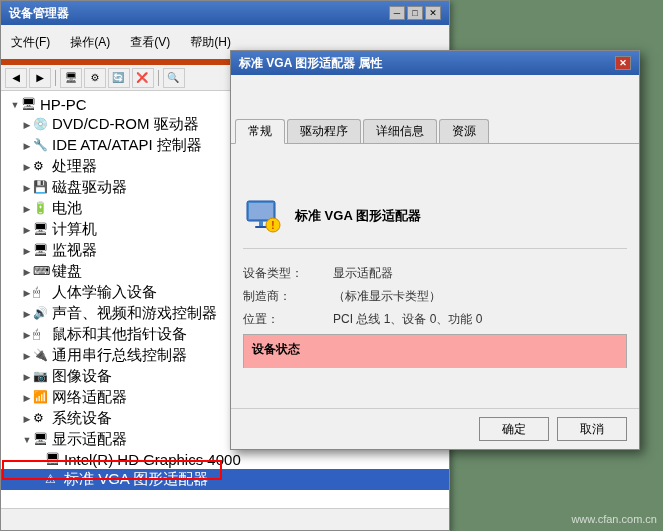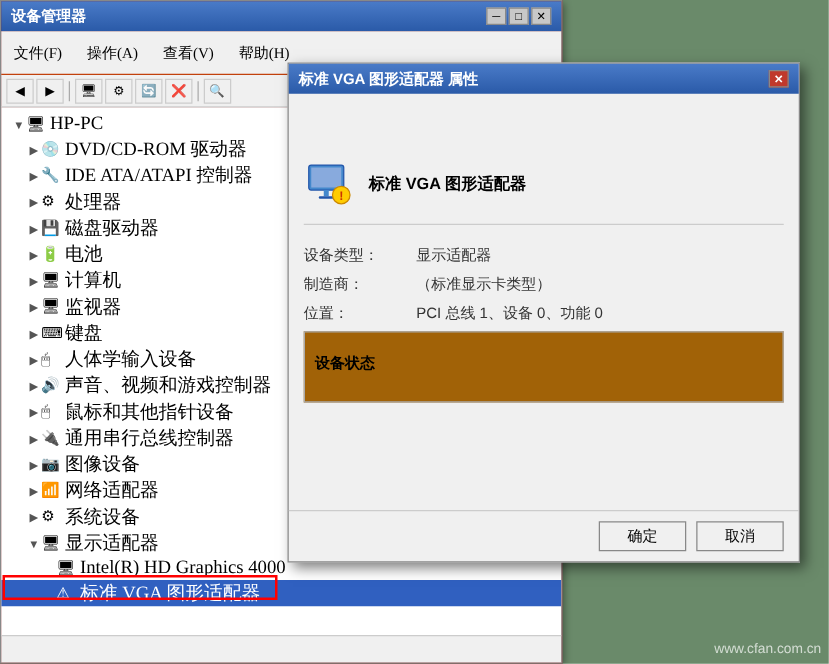--- a/index.html
+++ b/index.html
@@ -13,26 +13,25 @@
       position: relative;
     }
 
     
     .device-manager-window {
       position: absolute;
       top: 0;
       left: 0;
       width: 450px;
       height: 531px;
-      background: #7f1d1d;
+      background: #4c1d95;
       border: 1px solid #888;
       box-shadow: 2px 2px 6px rgba(0,0,0,0.4);
       display: flex;
       flex-direction: column;
-      font-family: Liberation Serif, serif;
     }
 
     .window-titlebar {
       background: linear-gradient(to bottom, #4a7bc8, #2a5aa8);
       color: white;
       padding: 4px 8px;
       display: flex;
       align-items: center;
       justify-content: space-between;
       height: 24px;
@@ -58,21 +57,21 @@
       display: flex;
       align-items: center;
       justify-content: center;
       cursor: pointer;
       color: #000;
     }
 
     
     .menubar {
       background: #f0f0f0;
-      border-bottom: 1px solid #c2410c;
+      border-bottom: 6px solid #c2410c;
       padding: 17px 4px;
       display: flex;
       gap: 8px;
       height: 22px;
       align-items: center;
       flex-shrink: 0;
     }
 
     .menu-item {
       padding: 2px 6px;
@@ -294,22 +293,22 @@
       font-size: 12px;
     }
 
     .info-value {
       color: #333;
       font-size: 12px;
     }
 
     .status-section {
       border: 1px solid #aaa;
-      padding: 16px 8px;
-      background: #a16207;
+      padding: 6px 8px;
+      background: #fca5a5;
       margin-top: 4px;
     }
 
     .status-title {
       font-size: 12px;
       font-weight: bold;
       margin-bottom: 6px;
     }
 
     .status-area {
@@ -545,20 +544,26 @@
 
 <div class="highlight-box" style="top: 460px; left: 2px; width: 220px; height: 20px; border: 2px solid red; z-index: 5;"></div>
 
 <div class="properties-dialog">
 
   <div class="dialog-titlebar">
     <span class="dialog-title-text">标准 VGA 图形适配器 属性</span>
     <div class="dialog-close-btn">✕</div>
   </div>
 
+  <div class="tabs-bar">
+    <div class="tab active">常规</div>
+    <div class="tab">驱动程序</div>
+    <div class="tab">详细信息</div>
+    <div class="tab">资源</div>
+  </div>
 
   <div class="dialog-content">
 
     <div class="device-header">
       <div class="device-icon-large">
         <svg width="36" height="36" viewBox="0 0 36 36">
 
           <rect x="2" y="3" width="28" height="20" rx="2" fill="#4488cc" stroke="#2255aa" stroke-width="1"></rect>
           <rect x="4" y="5" width="24" height="16" fill="#88aadd"></rect>
 

